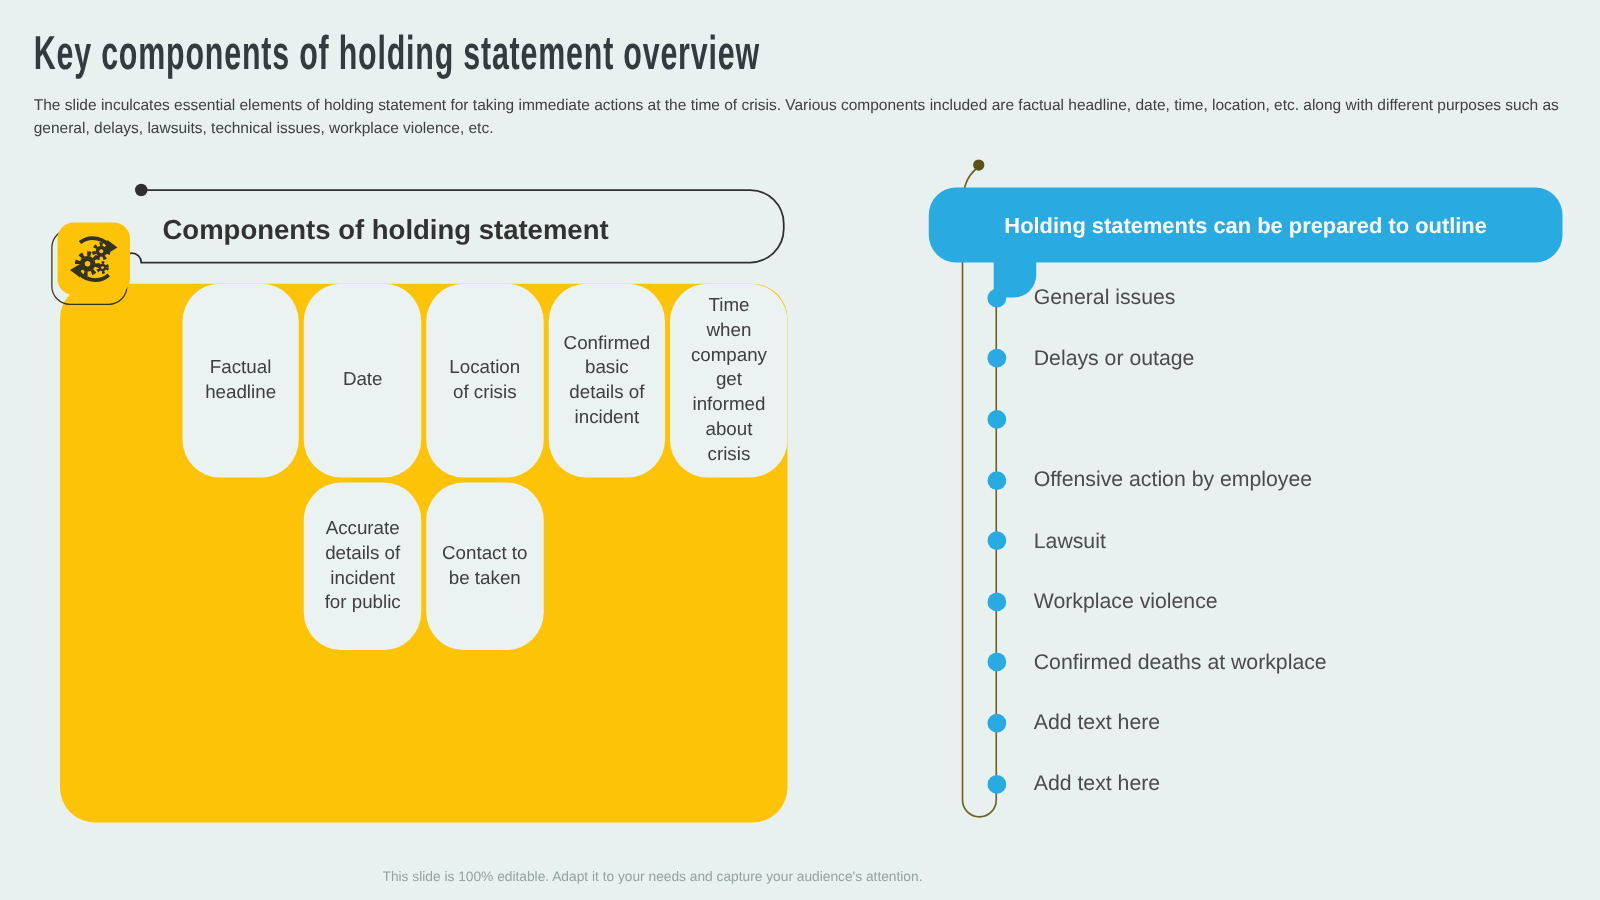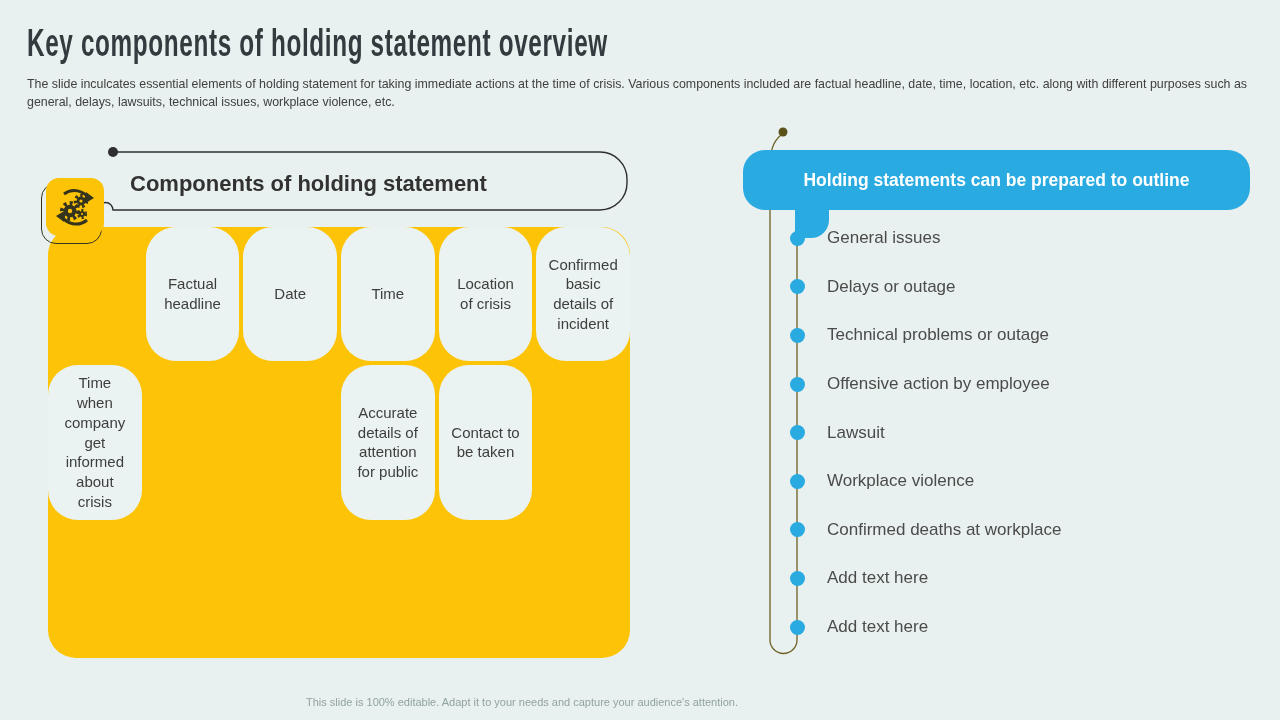--- a/index.html
+++ b/index.html
@@ -124,45 +124,43 @@
       <circle cx="36" cy="36" r="3" fill="#34331D"></circle>
       <circle cx="36" cy="36" r="1.1" fill="#FDC306"></circle>
     </svg>
   </div>
 </div>
 
 <div class="component-grid">
   <div class="cell empty"></div>
   <div class="cell filled">Factual headline</div>
   <div class="cell filled">Date</div>
-  <div class="cell filled">Time</div>
   <div class="cell filled">Location of crisis</div>
   <div class="cell filled">Confirmed basic details of incident</div>
   <div class="cell filled">Time when company get informed about crisis</div>
   <div class="cell empty"></div>
   <div class="cell empty"></div>
-  <div class="cell filled">Accurate details of attention for public</div>
+  <div class="cell filled">Accurate details of incident for public</div>
   <div class="cell filled">Contact to be taken</div>
 </div>
 
 <div class="banner-tail"></div>
 <div class="outline-banner">Holding statements can be prepared to outline</div>
 
 <ul class="outline-list">
   <li>
       <span class="bullet-dot"></span>
       <span>General issues</span>
     </li>
   <li>
       <span class="bullet-dot"></span>
       <span>Delays or outage</span>
     </li>
   <li>
       <span class="bullet-dot"></span>
-      <span>Technical problems or outage</span>
     </li>
   <li>
       <span class="bullet-dot"></span>
       <span>Offensive action by employee</span>
     </li>
   <li>
       <span class="bullet-dot"></span>
       <span>Lawsuit</span>
     </li>
   <li>

